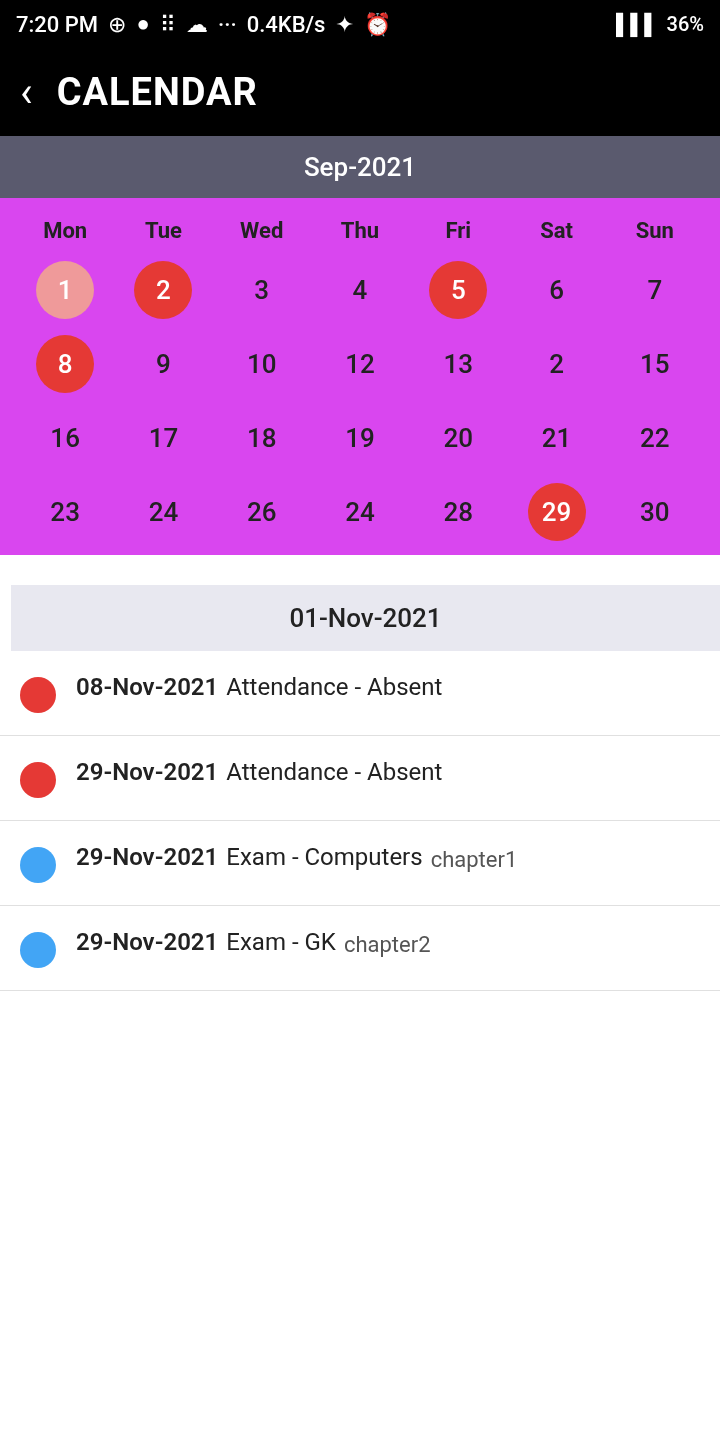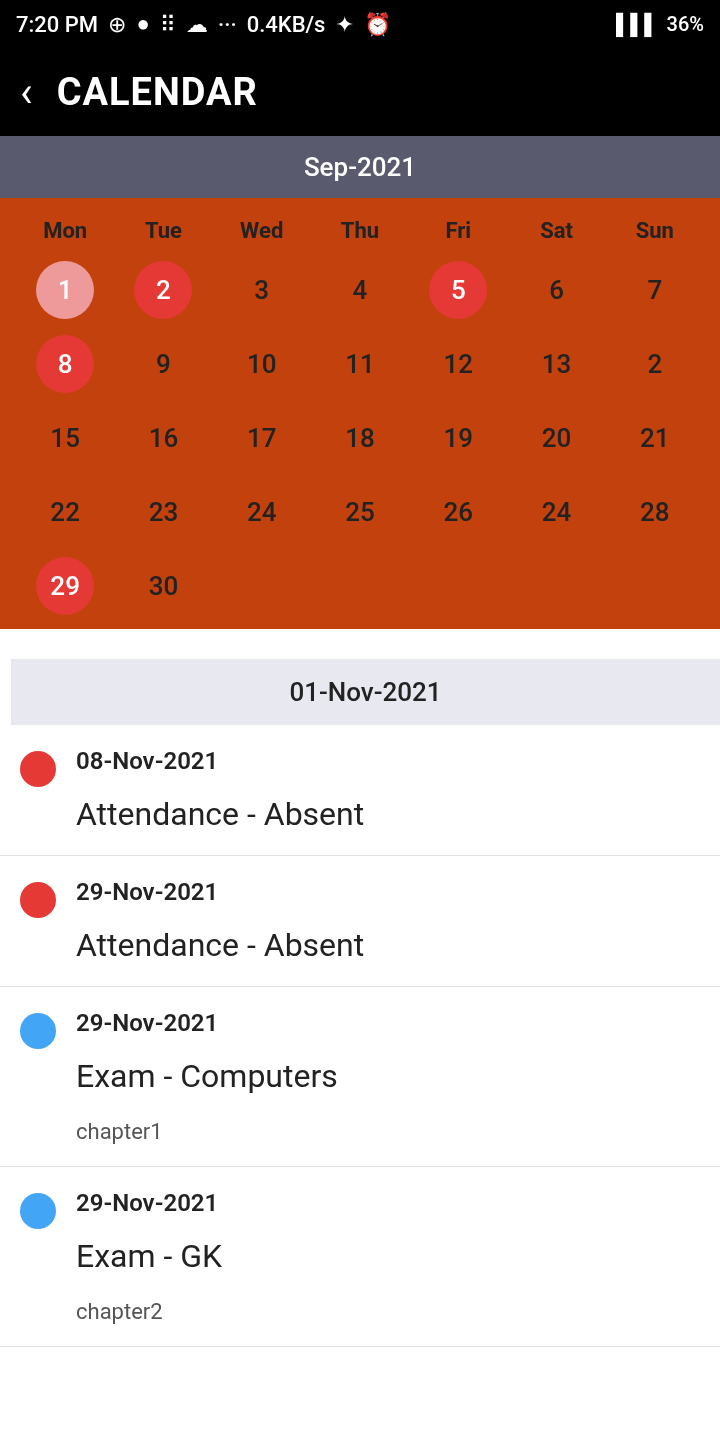--- a/index.html
+++ b/index.html
@@ -54,21 +54,21 @@
       background: #5a5a6e;
       color: #fff;
       text-align: center;
       padding: 16px;
       font-size: 26px;
       font-weight: 500;
     }
 
     
     .calendar-container {
-      background: #c2410c;
+      background: #d946ef;
       padding: 10px 16px;
     }
     .calendar-weekdays {
       display: grid;
       grid-template-columns: repeat(7, 1fr);
       text-align: center;
       padding: 10px 0 14px 0;
     }
     .weekday-cell {
       font-size: 22px;
@@ -133,28 +133,28 @@
     }
     .event-dot {
       width: 36px;
       height: 36px;
       border-radius: 50%;
       flex-shrink: 0;
       margin-top: 4px;
     }
     .event-dot.red { background: #e53935; }
     .event-dot.blue { background: #42a5f5; }
-    .event-content { display: flex; flex-direction: column; gap: 20px; }
+    .event-content { display: flex; gap: 8px; }
     .event-date {
       font-size: 24px;
       font-weight: 600;
       color: #222;
     }
     .event-title {
-      font-size: 32px;
+      font-size: 24px;
       color: #222;
     }
     .event-subtitle {
       font-size: 22px;
       color: #555;
       margin-top: 4px;
     }
   </style>
 </head>
 <body>
@@ -223,23 +223,20 @@
       <div class="day-cell">
         <div class="day-circle red-solid">8</div>
       </div>
       <div class="day-cell">
         <div class="day-circle plain">9</div>
       </div>
       <div class="day-cell">
         <div class="day-circle plain">10</div>
       </div>
       <div class="day-cell">
-        <div class="day-circle plain">11</div>
-      </div>
-      <div class="day-cell">
         <div class="day-circle plain">12</div>
       </div>
       <div class="day-cell">
         <div class="day-circle plain">13</div>
       </div>
       <div class="day-cell">
         <div class="day-circle plain">2</div>
       </div>
       <div class="day-cell">
         <div class="day-circle plain">15</div>
@@ -263,23 +260,20 @@
         <div class="day-circle plain">21</div>
       </div>
       <div class="day-cell">
         <div class="day-circle plain">22</div>
       </div>
       <div class="day-cell">
         <div class="day-circle plain">23</div>
       </div>
       <div class="day-cell">
         <div class="day-circle plain">24</div>
-      </div>
-      <div class="day-cell">
-        <div class="day-circle plain">25</div>
       </div>
       <div class="day-cell">
         <div class="day-circle plain">26</div>
       </div>
       <div class="day-cell">
         <div class="day-circle plain">24</div>
       </div>
       <div class="day-cell">
         <div class="day-circle plain">28</div>
       </div>

